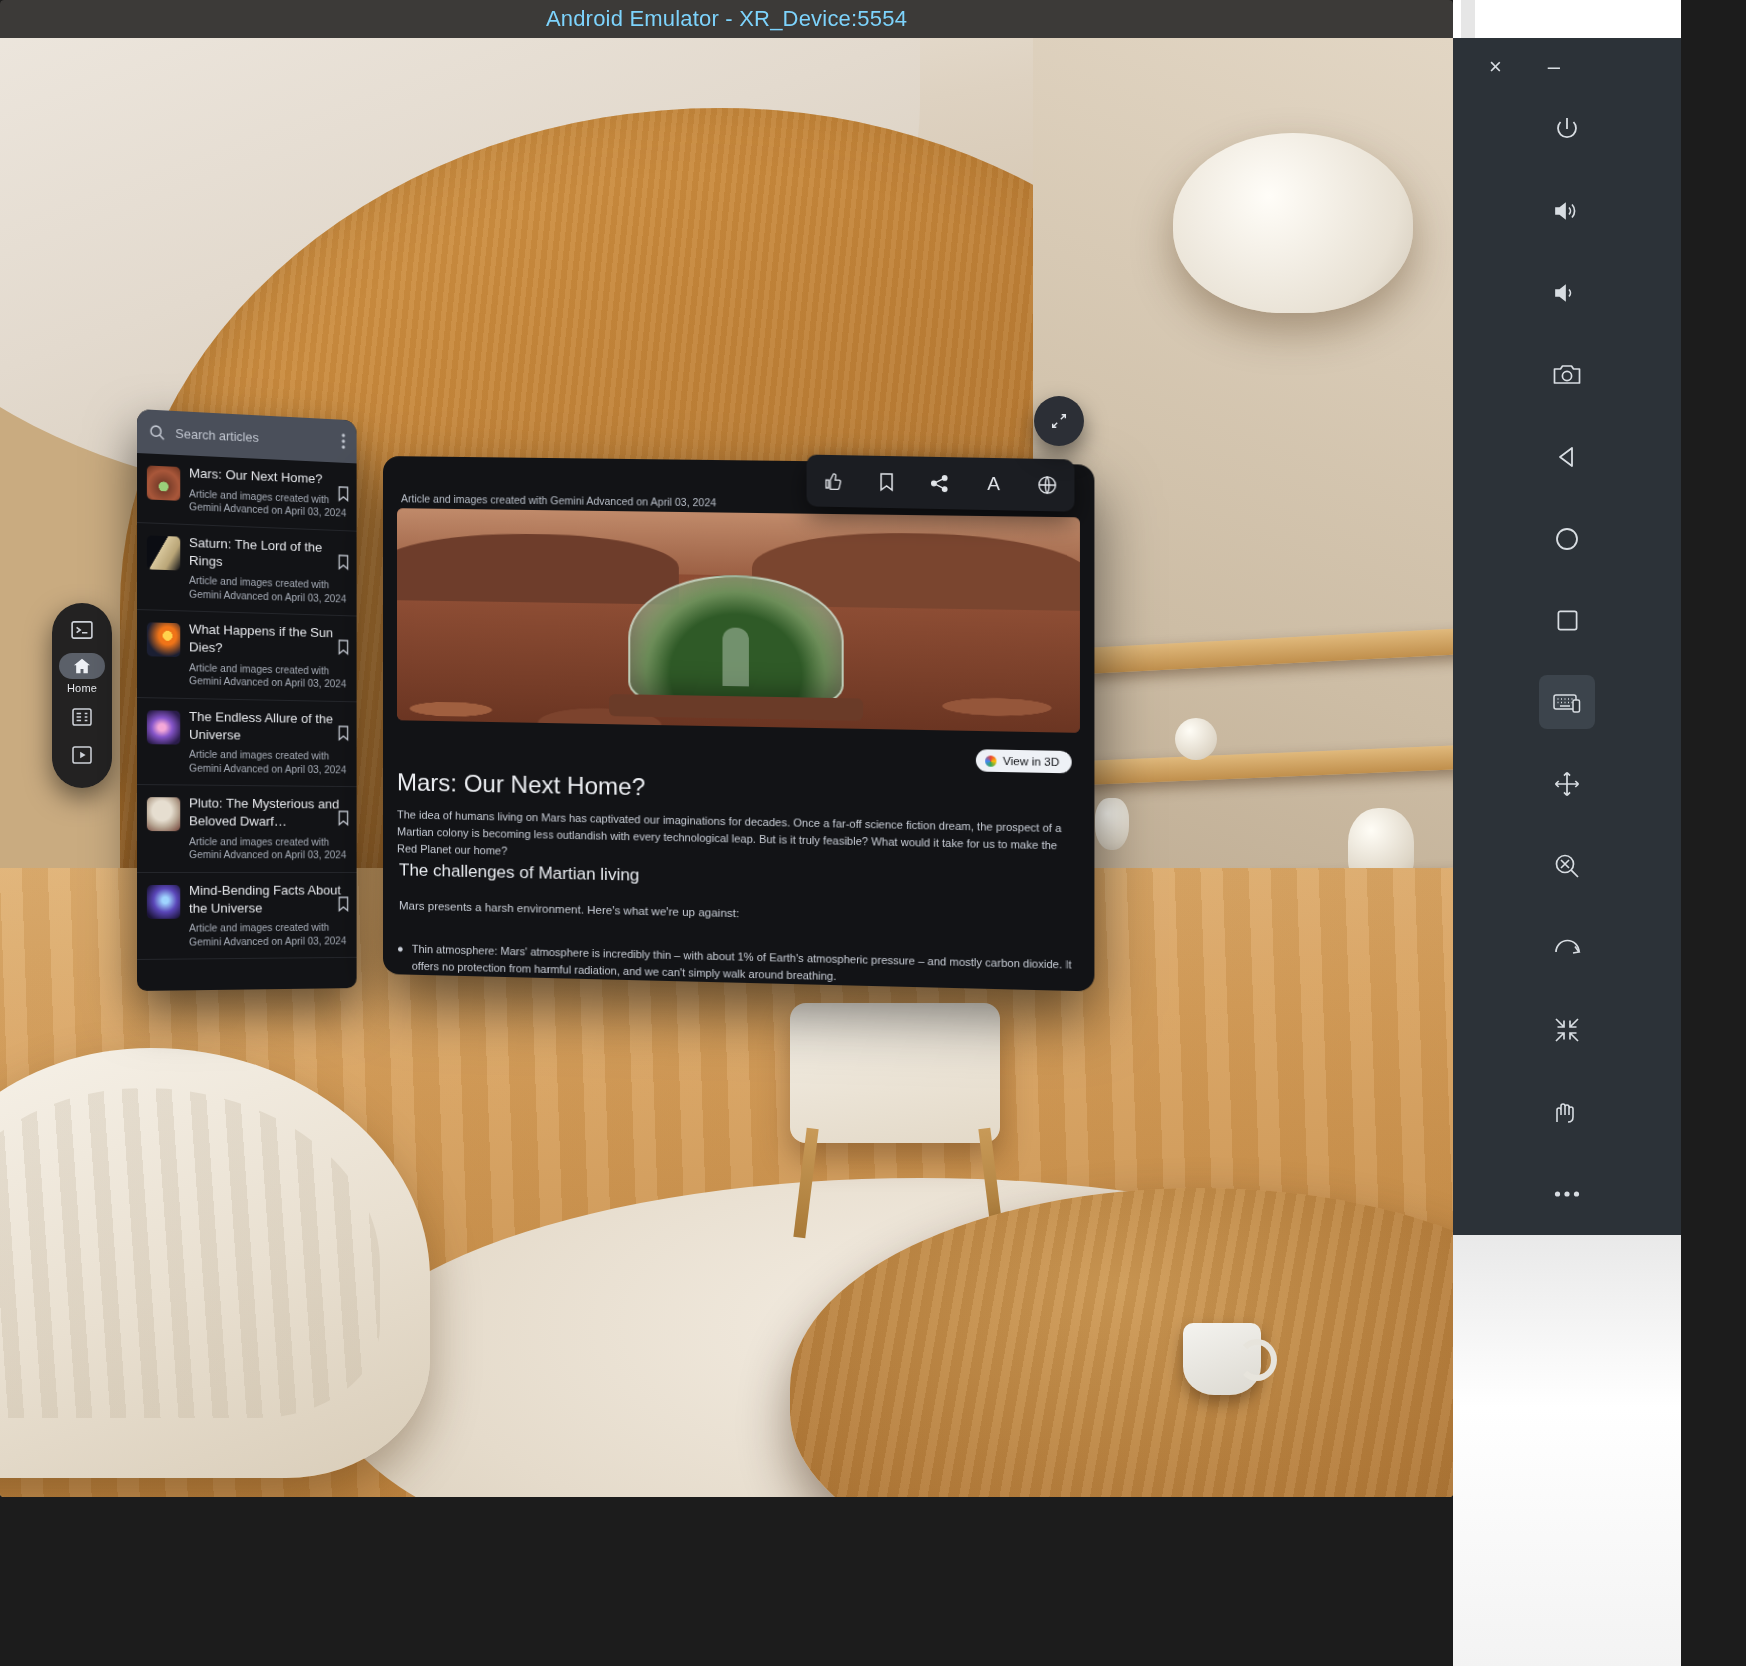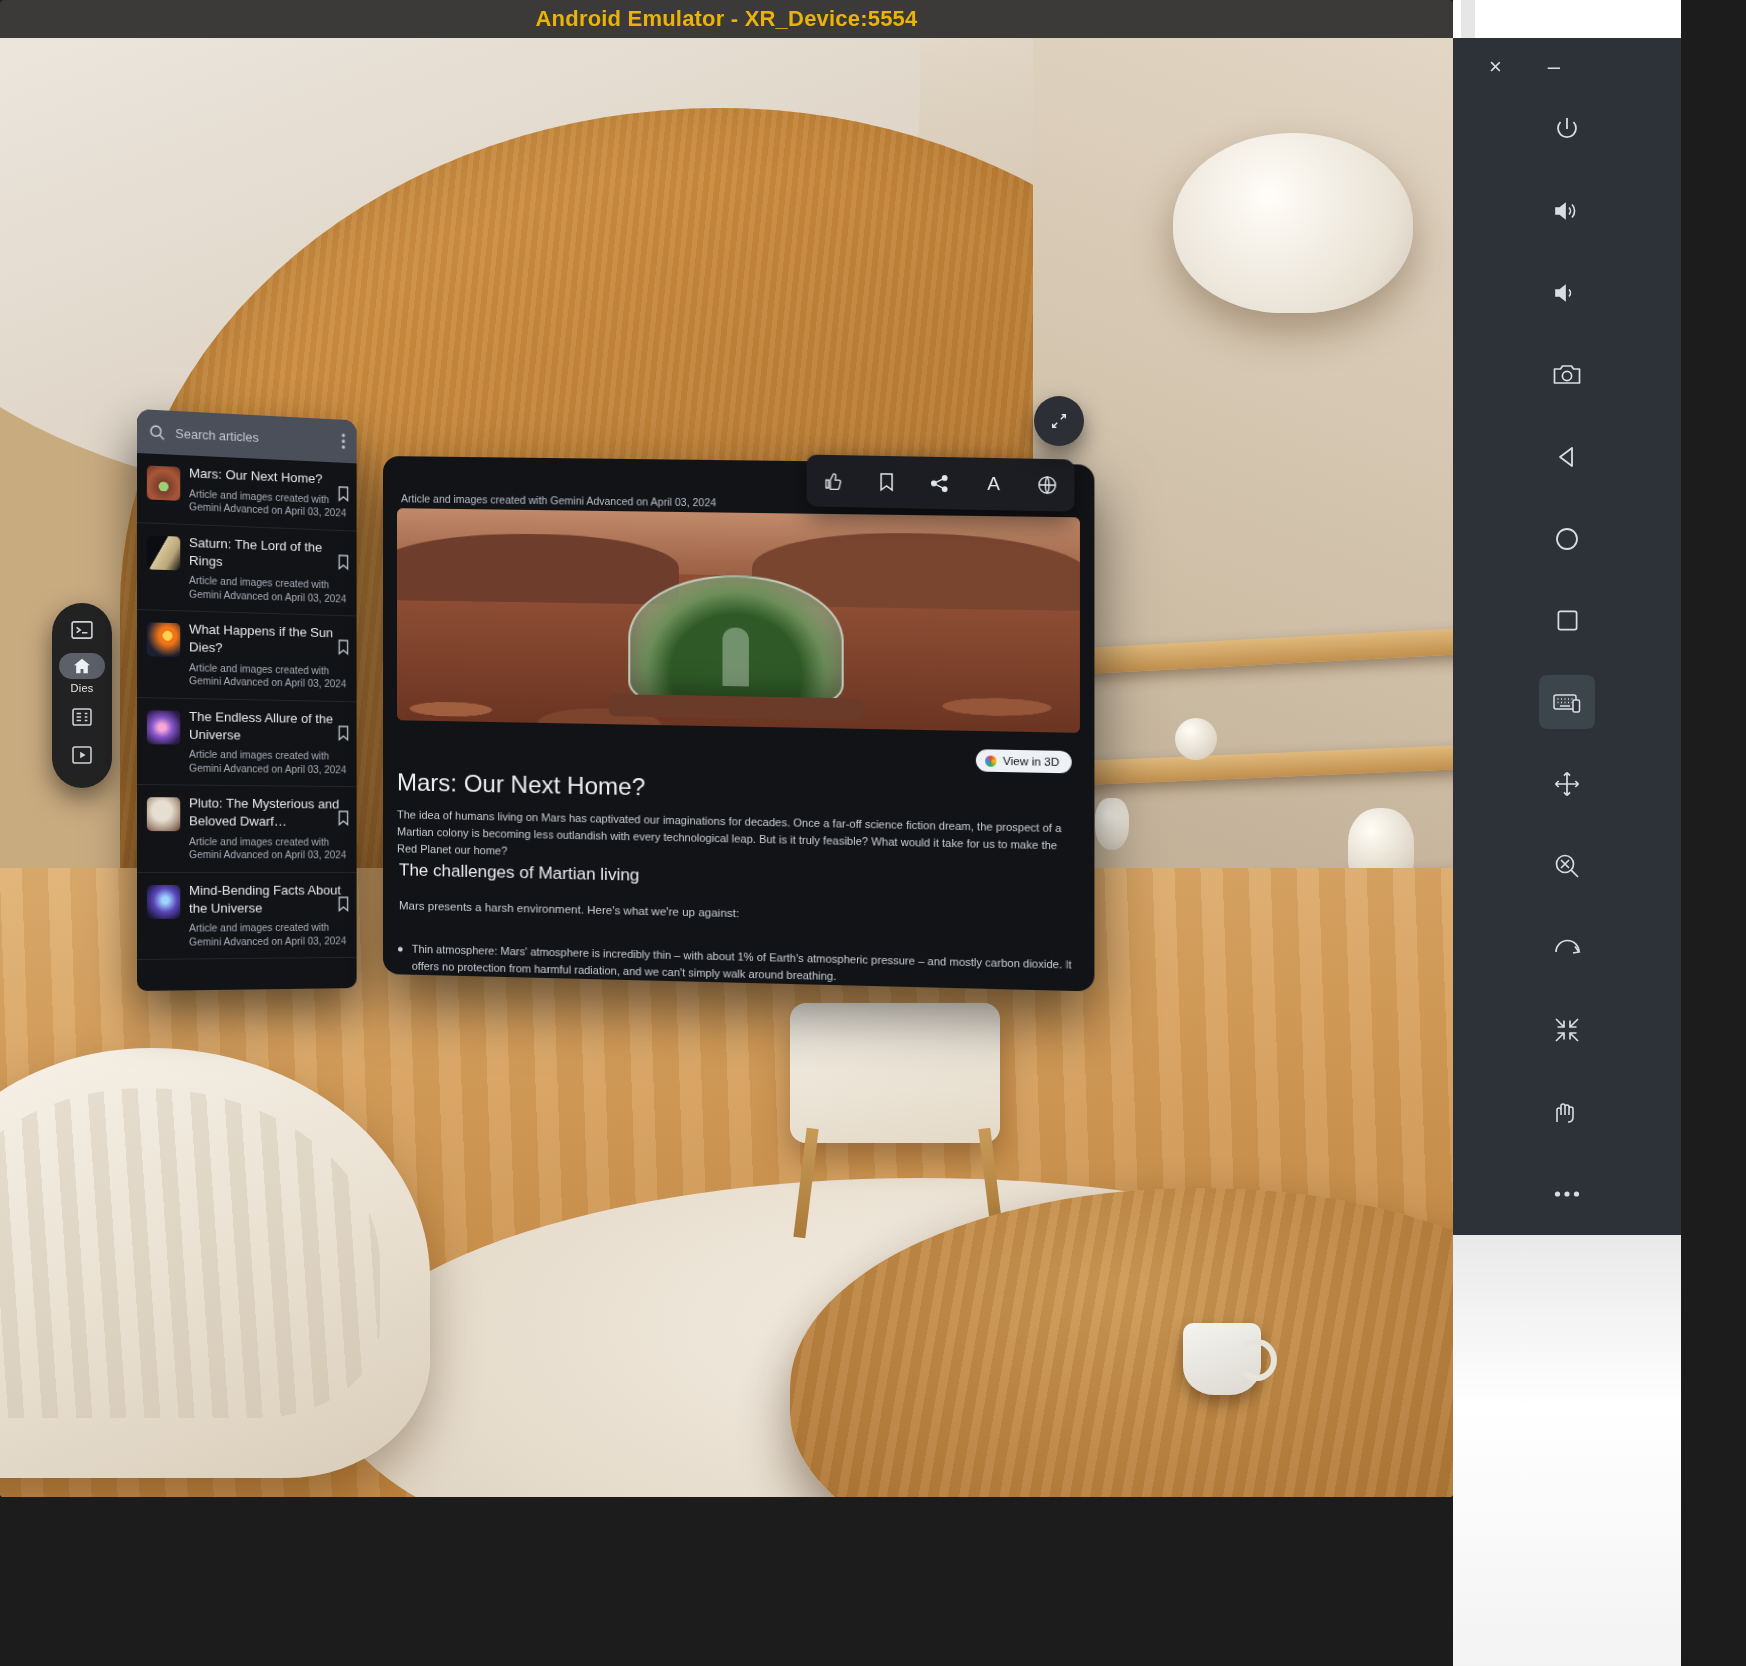--- a/index.html
+++ b/index.html
@@ -12,23 +12,23 @@
   #root { position: relative; width: 1746px; height: 1666px; }
 
   
   .emu-window {
     position: absolute; left: 0; top: 0;
     width: 1453px; height: 1497px;
     background: #000; border-radius: 4px; overflow: hidden;
   }
   .emu-titlebar {
     height: 38px; width: 100%;
-    background: #3c3a38; color: #eab308;
+    background: #3c3a38; color: #7dd3fc;
     display: flex; align-items: center; justify-content: center;
-    font-size: 22px; font-weight: bold; letter-spacing: .2px;
+    font-size: 22px; font-weight: normal; letter-spacing: .2px;
   }
   .emu-screen {
     position: absolute; left: 0; top: 38px;
     width: 1453px; height: 1459px;
     overflow: hidden;
   }
 
   
   .room { position: absolute; inset: 0; background: #c9ab80; }
   .room .wall-top {
@@ -344,21 +344,21 @@
           </span>
         </div>
         <div class="dock-home-wrap">
           <div class="dock-home">
             <span>
               <svg width="18" height="16" viewBox="0 0 24 22" fill="#eef1f6">
                 <path d="M12 1L1 10h3v11h6v-6h4v6h6V10h3z"></path>
               </svg>
             </span>
           </div>
-          <div class="dock-home-label">Dies</div>
+          <div class="dock-home-label">Home</div>
         </div>
         <div class="dock-item">
           <span>
             <svg width="20" height="18" viewBox="0 0 22 20" fill="none" stroke="#cfd3da" stroke-width="1.7">
               <rect x="1" y="1" width="20" height="18" rx="2"></rect>
               <path d="M5 6h5M5 10h5M5 14h5M14 6h3M14 10h3M14 14h3"></path>
             </svg>
           </span>
         </div>
         <div class="dock-item">

